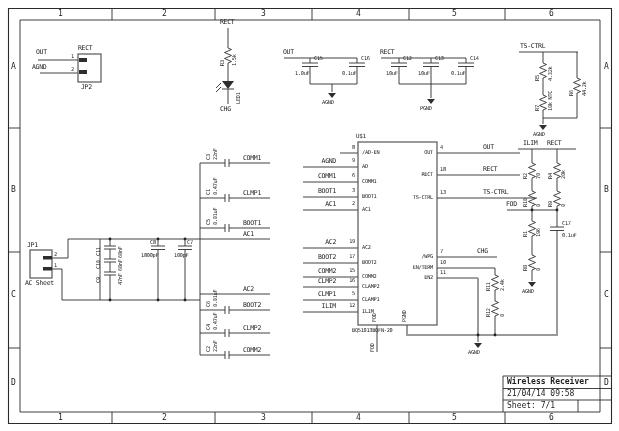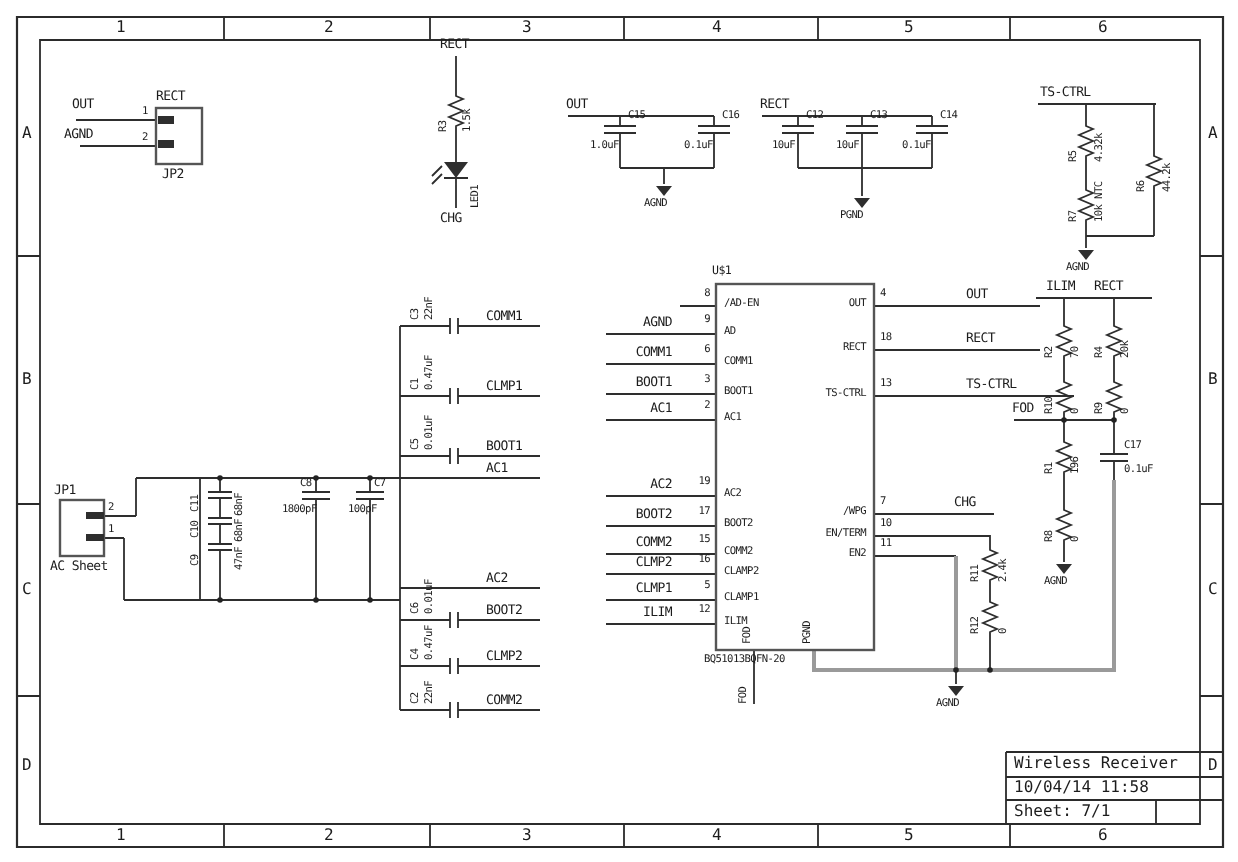--- a/index.html
+++ b/index.html
@@ -3,21 +3,21 @@
 <meta charset="utf-8">
 <style>
   html,body{margin:0;padding:0;background:#e8e8e8;}
   #page{position:relative;width:619px;height:431px;background:#ffffff;overflow:hidden;
         font-family:"DejaVu Sans Mono",monospace;}
   svg{position:absolute;left:0;top:0;}
   .t{position:absolute;font:6.5px/1 "DejaVu Sans Mono",monospace;color:#1c1c1c;white-space:nowrap;letter-spacing:-0.3px;}
   .s5{font-size:5.3px;}
   .s55{font-size:5.8px;}
   .s8{font-size:8px;letter-spacing:0;}
-  .b{font-weight:normal;}
+  .b{font-weight:bold;}
   .rot{transform:rotate(-90deg);transform-origin:0 0;font-size:5.3px;}
   .ra{text-align:right;}
 </style>
 </head>
 <body>
 
 <div id="page">
 
 <svg width="619" height="431" viewBox="0 0 619 431">
 
@@ -152,21 +152,21 @@
 <div class="t s8" style="left:11px;top:63px">A</div>
 <div class="t s8" style="left:11px;top:186px">B</div>
 <div class="t s8" style="left:11px;top:291px">C</div>
 <div class="t s8" style="left:11px;top:379px">D</div>
 <div class="t s8" style="left:604px;top:63px">A</div>
 <div class="t s8" style="left:604px;top:186px">B</div>
 <div class="t s8" style="left:604px;top:291px">C</div>
 <div class="t s8" style="left:604px;top:379px">D</div>
 
 <div class="t s8 b" style="left:507px;top:378px">Wireless Receiver</div>
-<div class="t s8" style="left:507px;top:390px">10/04/14 11:58</div>
+<div class="t s8" style="left:507px;top:390px">21/04/14 09:58</div>
 <div class="t s8" style="left:507px;top:402px">Sheet: 7/1</div>
 
 <div class="t" style="left:36px;top:49px">OUT</div>
 <div class="t" style="left:32px;top:64px">AGND</div>
 <div class="t" style="left:78px;top:45px">RECT</div>
 <div class="t" style="left:81px;top:84px">JP2</div>
 <div class="t s5" style="left:71px;top:54px">1</div>
 <div class="t s5" style="left:71px;top:67px">2</div>
 
 <div class="t" style="left:220px;top:19px">RECT</div>

